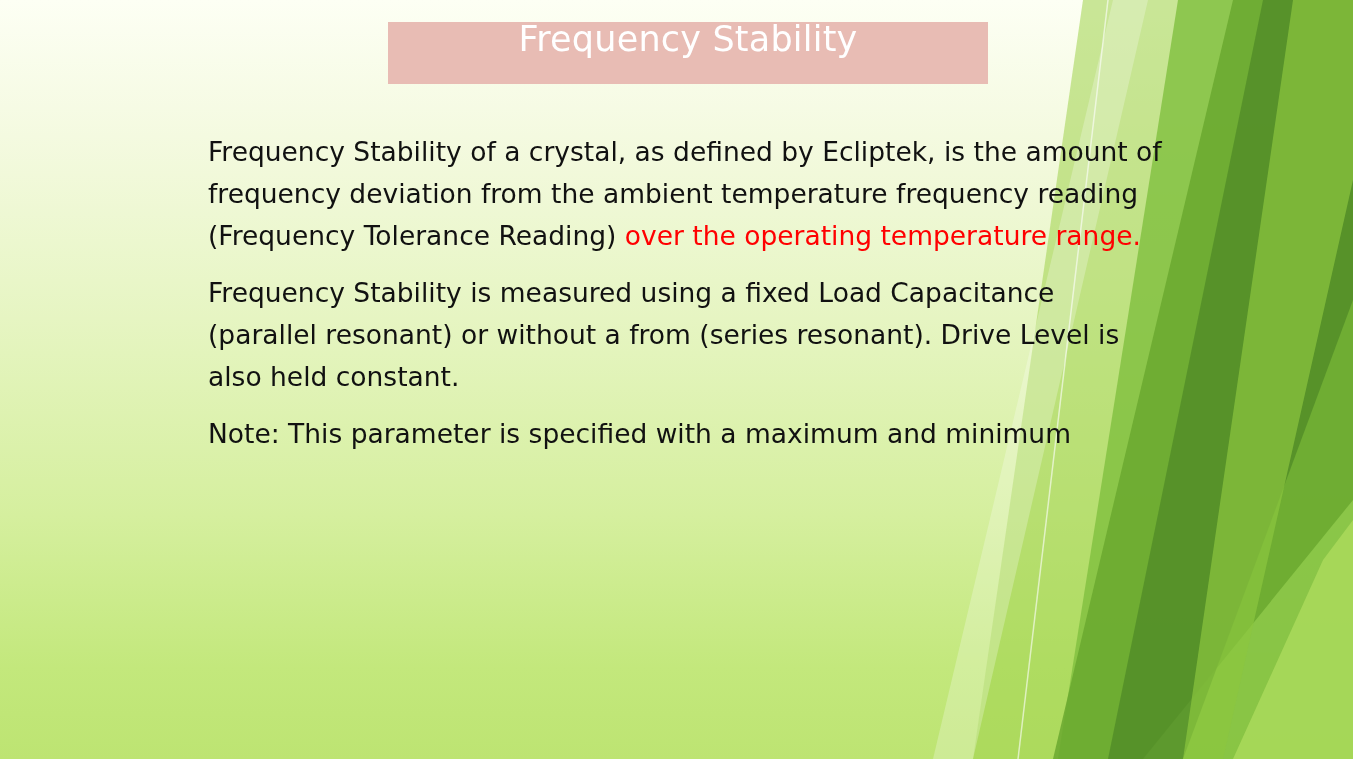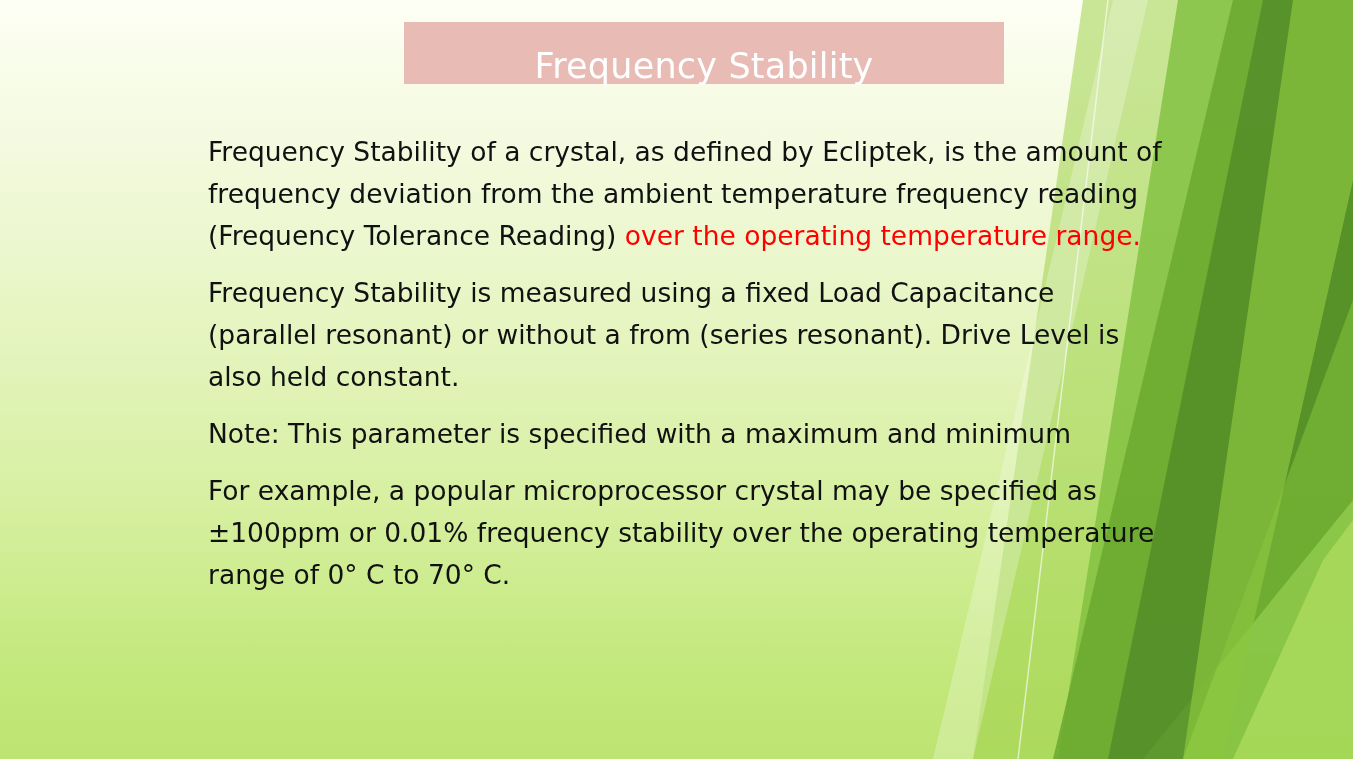--- a/index.html
+++ b/index.html
@@ -29,27 +29,27 @@
     width: 420px;
     height: 759px;
     overflow: hidden;
     pointer-events: none;
   }
   .deco svg { display: block; }
 
   
   .title-band {
     position: absolute;
-    left: 404px;
+    left: 388px;
     top: 22px;
     width: 600px;
     height: 62px;
     background: #e8bcb4;
     display: flex;
-    align-items: flex-end;
+    align-items: flex-start;
     justify-content: center;
   }
   .title-text {
     color: #ffffff;
     font-size: 35px;
     font-family: "DejaVu Sans", sans-serif;
     letter-spacing: 0.2px;
     line-height: 1;
     white-space: nowrap;
   }
@@ -101,17 +101,16 @@
   </div>
 
   <div class="body-block">
 
     <p class="para"><span>Frequency Stability of a crystal, as defined by Ecliptek, is the amount of frequency deviation from the ambient temperature frequency reading (Frequency Tolerance Reading) </span><span class="red">over the operating temperature range.</span></p>
 
     <p class="para">Frequency Stability is measured using a fixed Load Capacitance (parallel resonant) or without a from (series resonant). Drive Level is also held constant.</p>
 
     <p class="para"><span>Note:  This parameter is specified with a maximum and minimum </span></p>
 
-    <p class="para p-last">For example, a popular microprocessor crystal may be specified as ±100ppm or 0.01% frequency stability over the operating temperature range of 0° C to 70° C.</p>
 
   </div>
 
 </div>
 
 </body></html>

